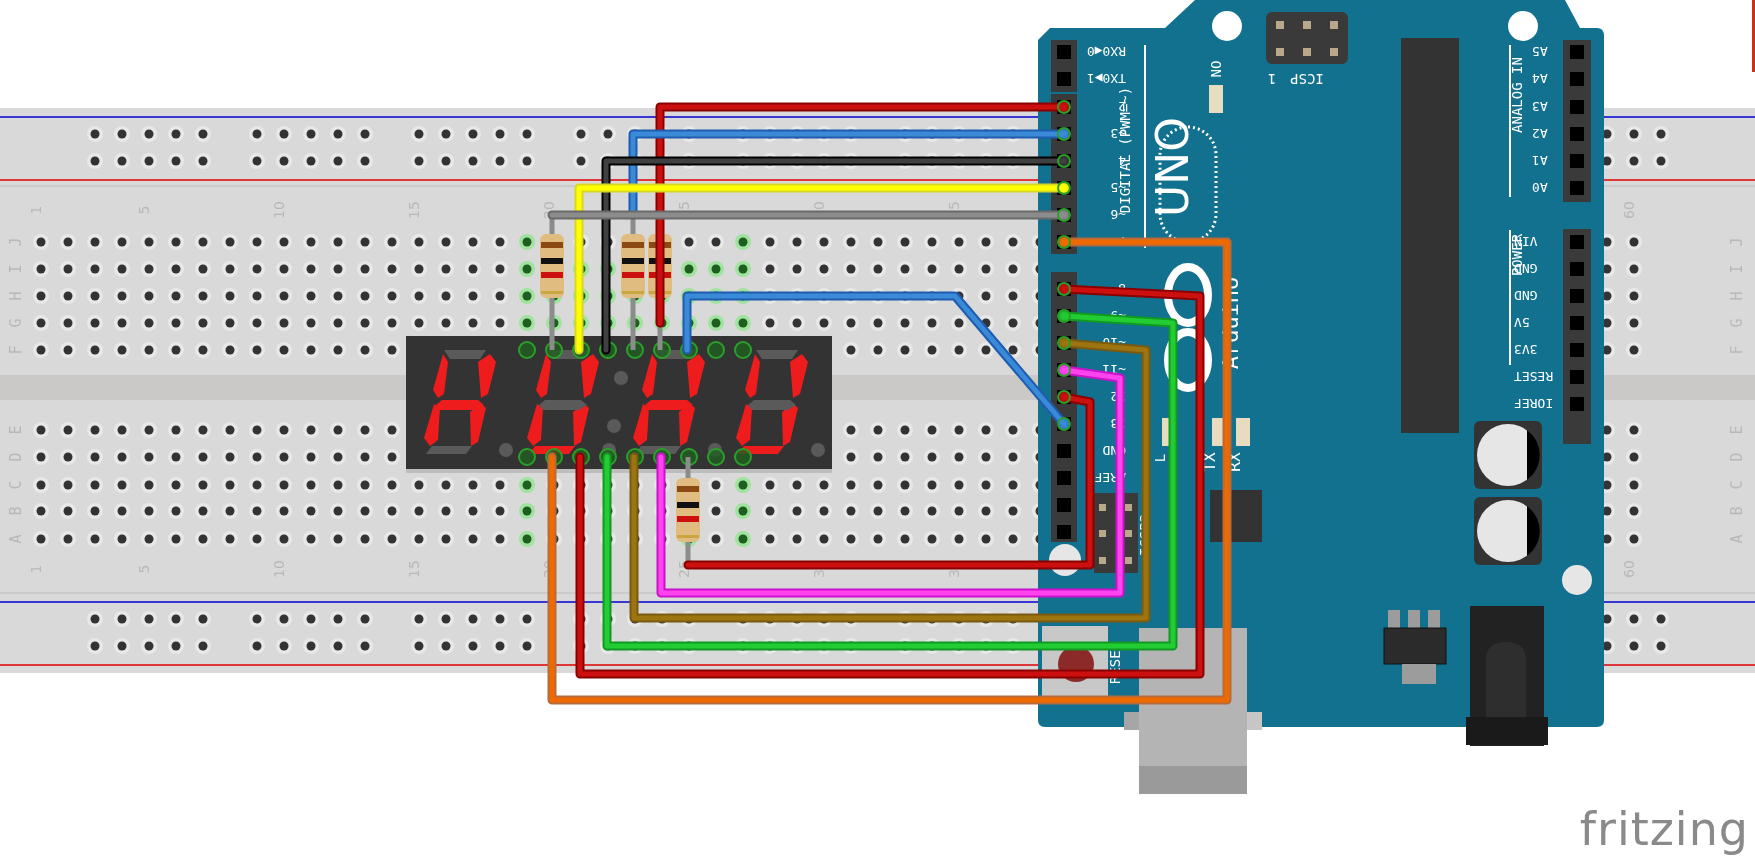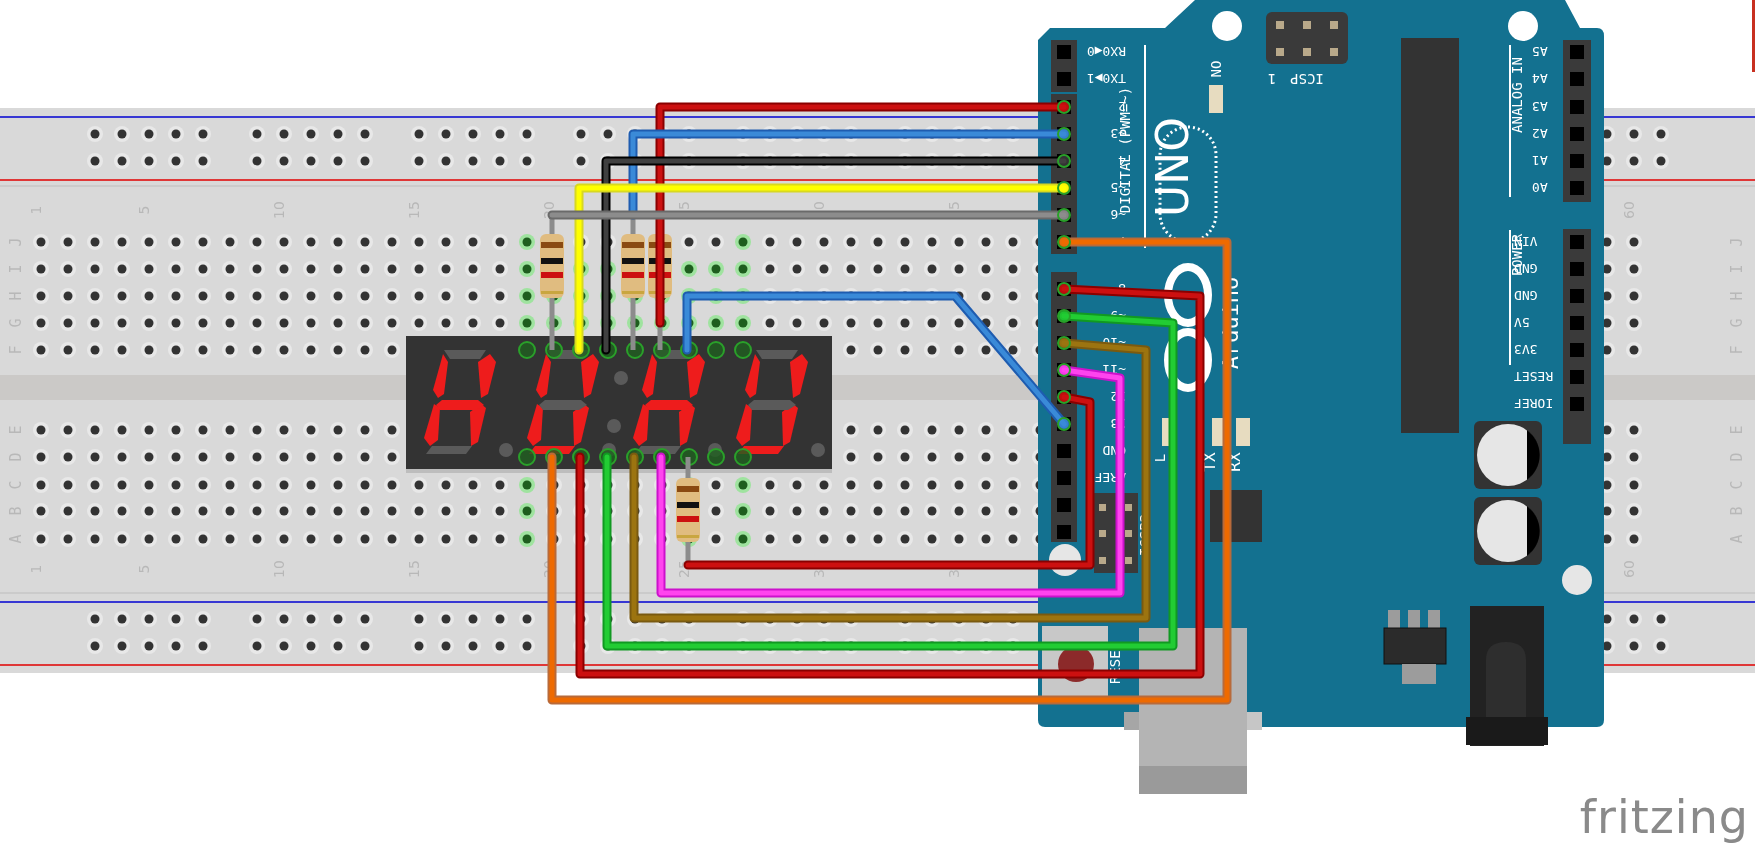--- a/index.html
+++ b/index.html
@@ -1,18 +1,18 @@
 <!DOCTYPE html>
 <html><head>
 <meta charset="utf-8">
 <style>
   html, body { margin:0; padding:0; background:#ffffff; }
   body { width:1755px; height:864px; position:relative; overflow:hidden; font-family:"DejaVu Sans Mono", monospace; }
   #stage { position:absolute; left:0; top:0; width:1755px; height:864px; }
-  .brand { position:absolute; right:6px; bottom:20px; font-family:"DejaVu Sans", sans-serif; font-size:46px; color:#8a8a8a; letter-spacing:1px; }
+  .brand { position:absolute; right:6px; bottom:8px; font-family:"DejaVu Sans", sans-serif; font-size:46px; color:#8a8a8a; letter-spacing:1px; }
 </style>
 </head>
 <body>
 
 <svg id="stage" width="1755" height="864" viewBox="0 0 1755 864" xmlns="http://www.w3.org/2000/svg">
 
   <g id="breadboard">
       <rect x="0" y="108" width="1755" height="565" fill="#d9d9d9"></rect>
       <rect x="0" y="375" width="1755" height="25" fill="#cbc9c7"></rect>
       <line x1="0" y1="117" x2="1755" y2="117" stroke="#0000d0" stroke-width="1.5"></line>

